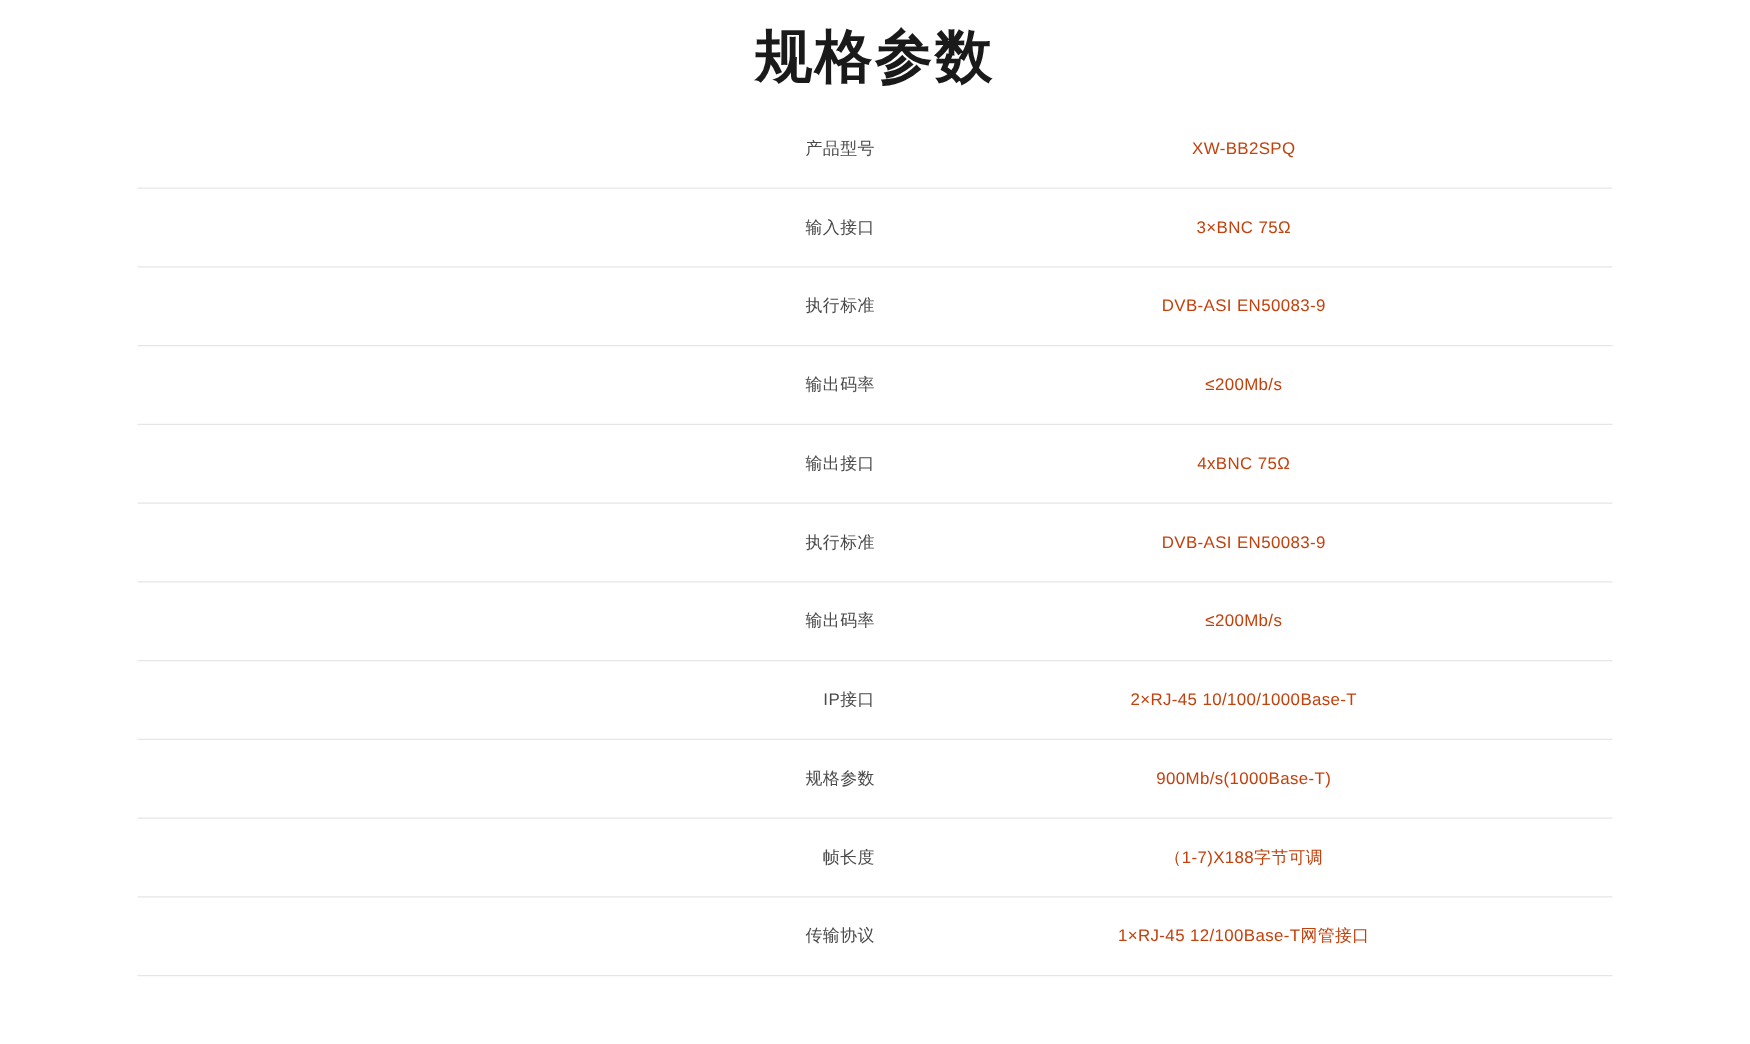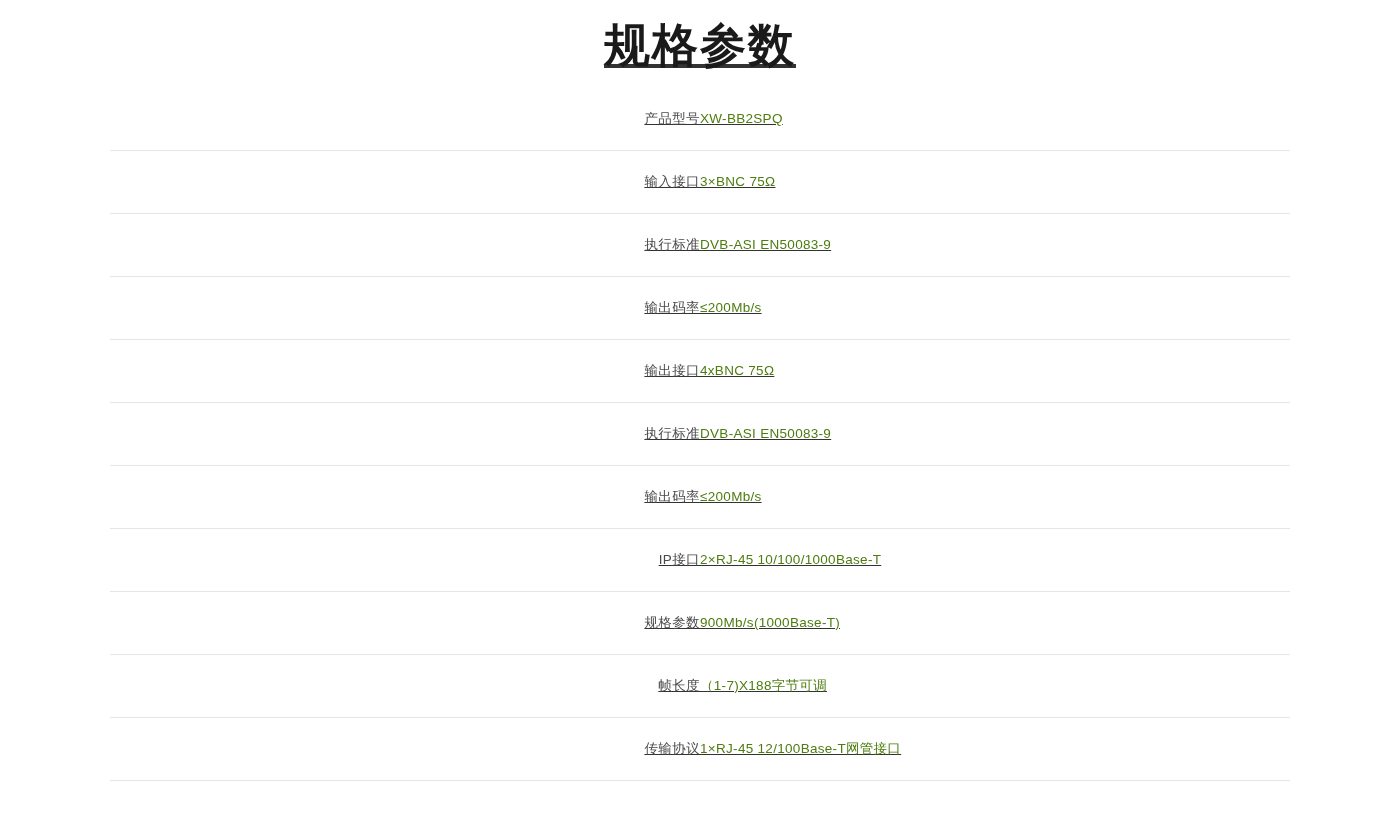--- a/index.html
+++ b/index.html
@@ -12,21 +12,20 @@
     height: 835px;
     font-family: "Liberation Sans", sans-serif;
     color: #333333;
     overflow: hidden;
   }
   .page {
     position: relative;
     width: 1400px;
     height: 683px;
     background: #ffffff;
-    text-decoration: underline;
   }
   .page-title {
     text-align: center;
     font-size: 46px;
     font-weight: 700;
     color: #1a1a1a;
     letter-spacing: 2px;
     margin: 0;
     padding-top: 14px;
     padding-bottom: 12px;
@@ -53,23 +52,24 @@
   }
   td.spec-label {
     width: 590px;
     color: #4a4a4a;
     font-weight: 400;
     letter-spacing: 0.4px;
     padding-left: 0;
     text-align: right;
   }
   td.spec-value {
-    color: #4d7c0f;
+    color: #c2410c;
     font-weight: 400;
     letter-spacing: 0.3px;
+    text-align: center;
   }
   .label-inner {
     display: block;
   }
   .value-inner {
     display: block;
   }
 </style>
 </head>
 <body>

